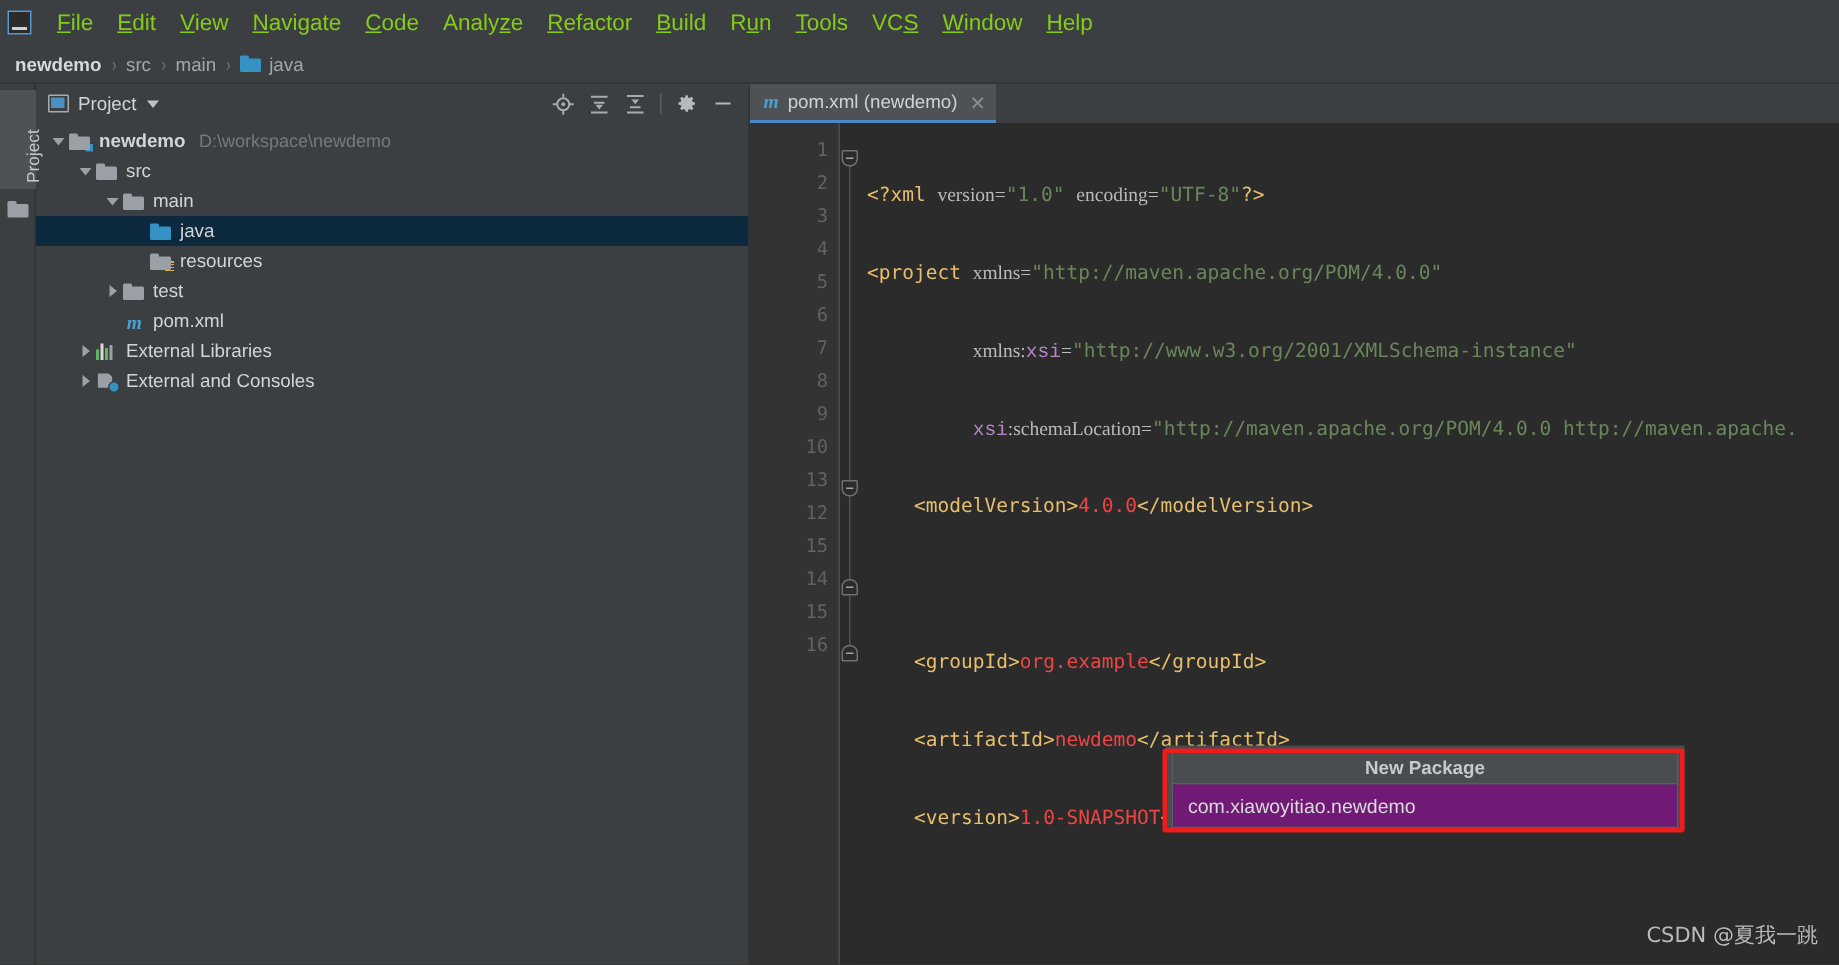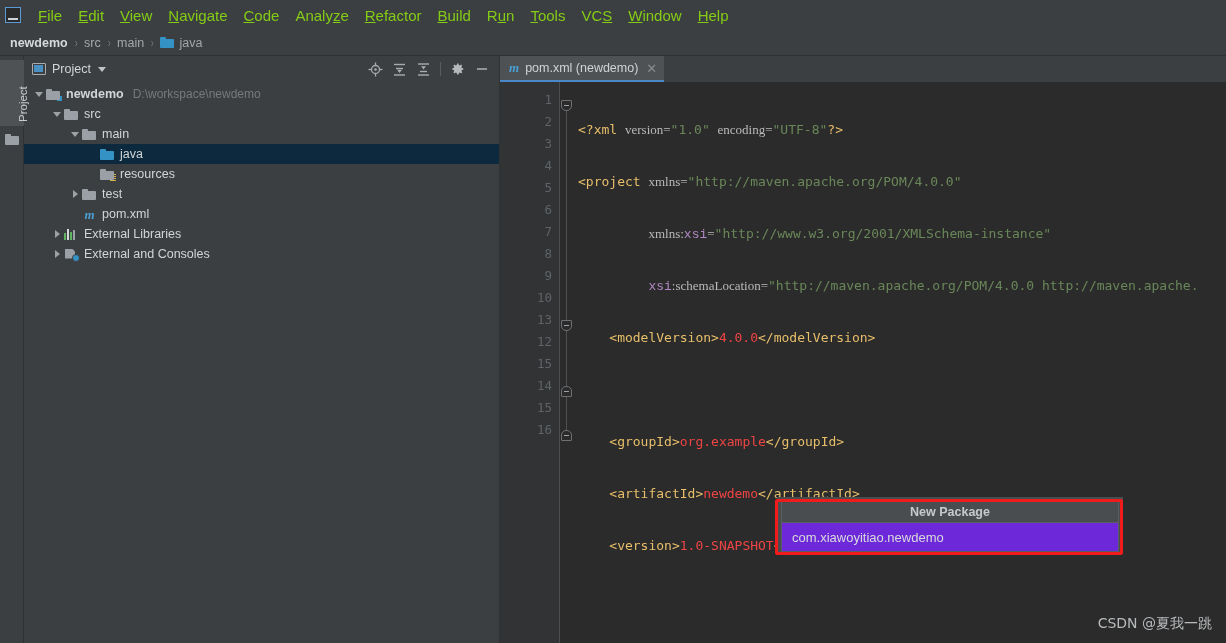--- a/index.html
+++ b/index.html
@@ -256,21 +256,21 @@
     position: absolute; left: 781px; top: 500px;
     width: 338px; background: #3c3f41;
     border: 1px solid #5b5e60;
   }
   .dialog-title {
     height: 22px; background: #4a4d4f; color: #c7cacc;
     font-size: 12.5px; display: flex; align-items: center;
     justify-content: center; border-bottom: 1px solid #5b5e60; font-weight: bold;
   }
   .dialog-input {
-    height: 28px; background: #6d28d9; display: flex; align-items: center;
+    height: 28px; background: #701a75; display: flex; align-items: center;
     padding-left: 10px; font-size: 13px; color: #d8dbdd;
   }
   .annotation-box {
     position: absolute; left: 775px; top: 499px;
     width: 348px; height: 56px;
     border: 3px solid #f01b1b; border-radius: 2px;
     pointer-events: none;
   }
 
   .watermark {

